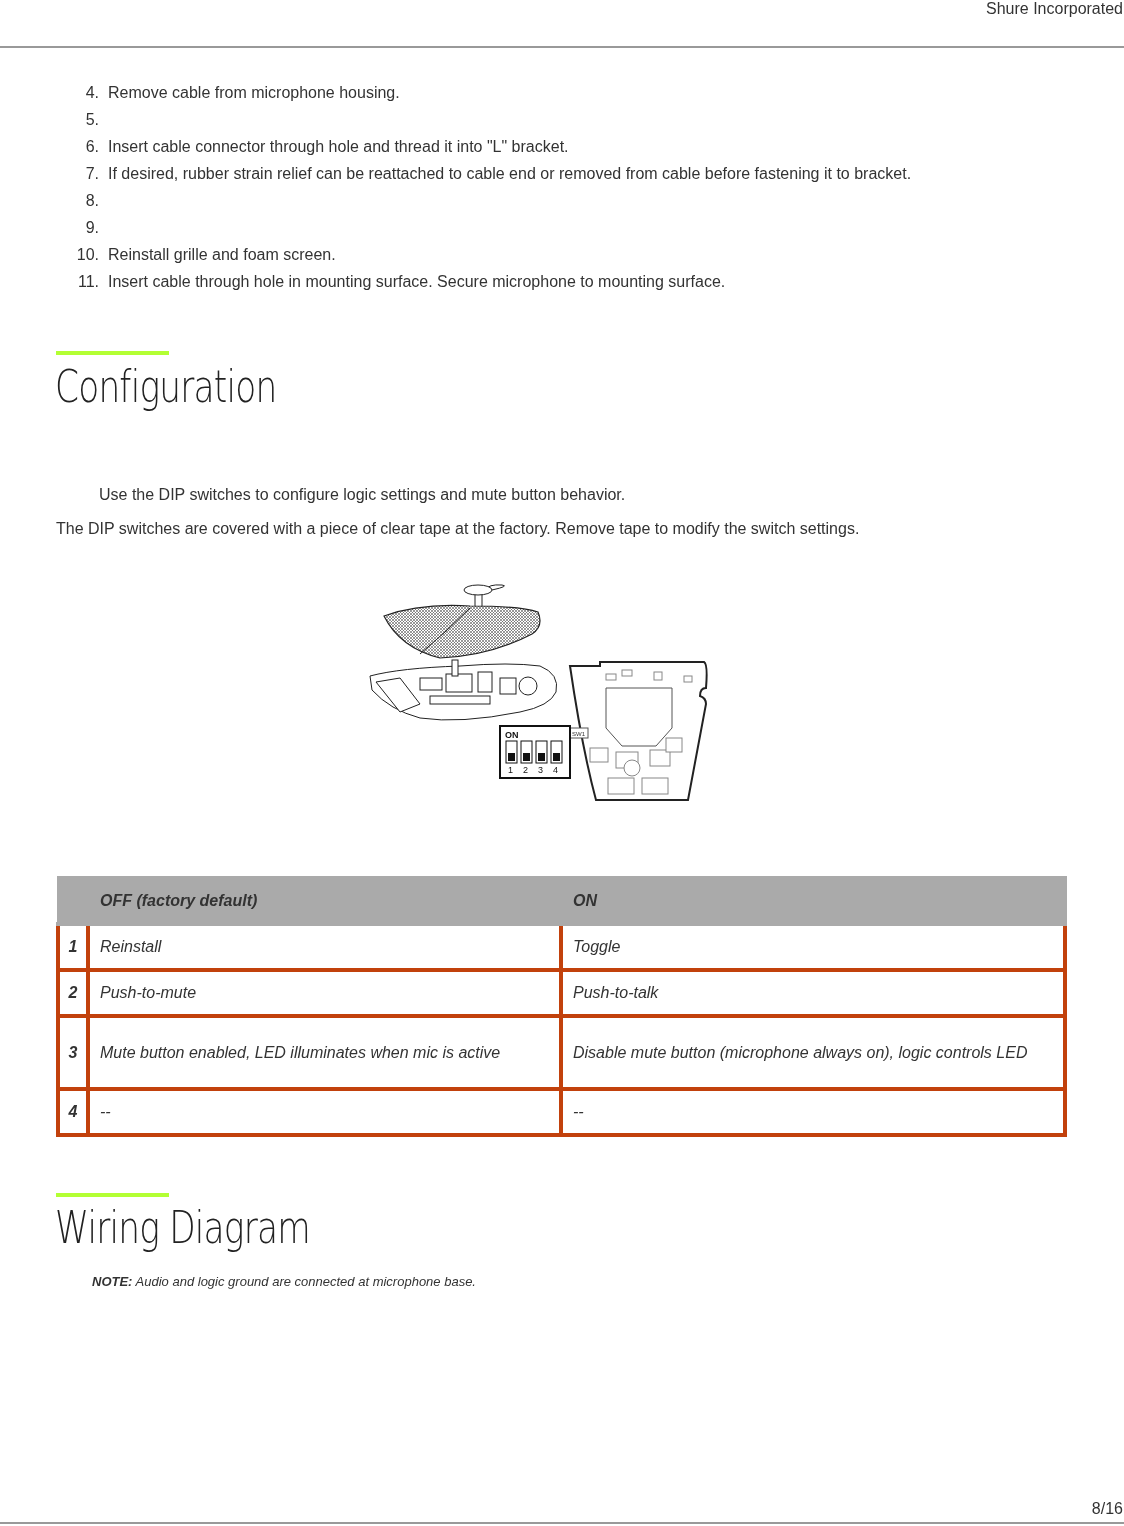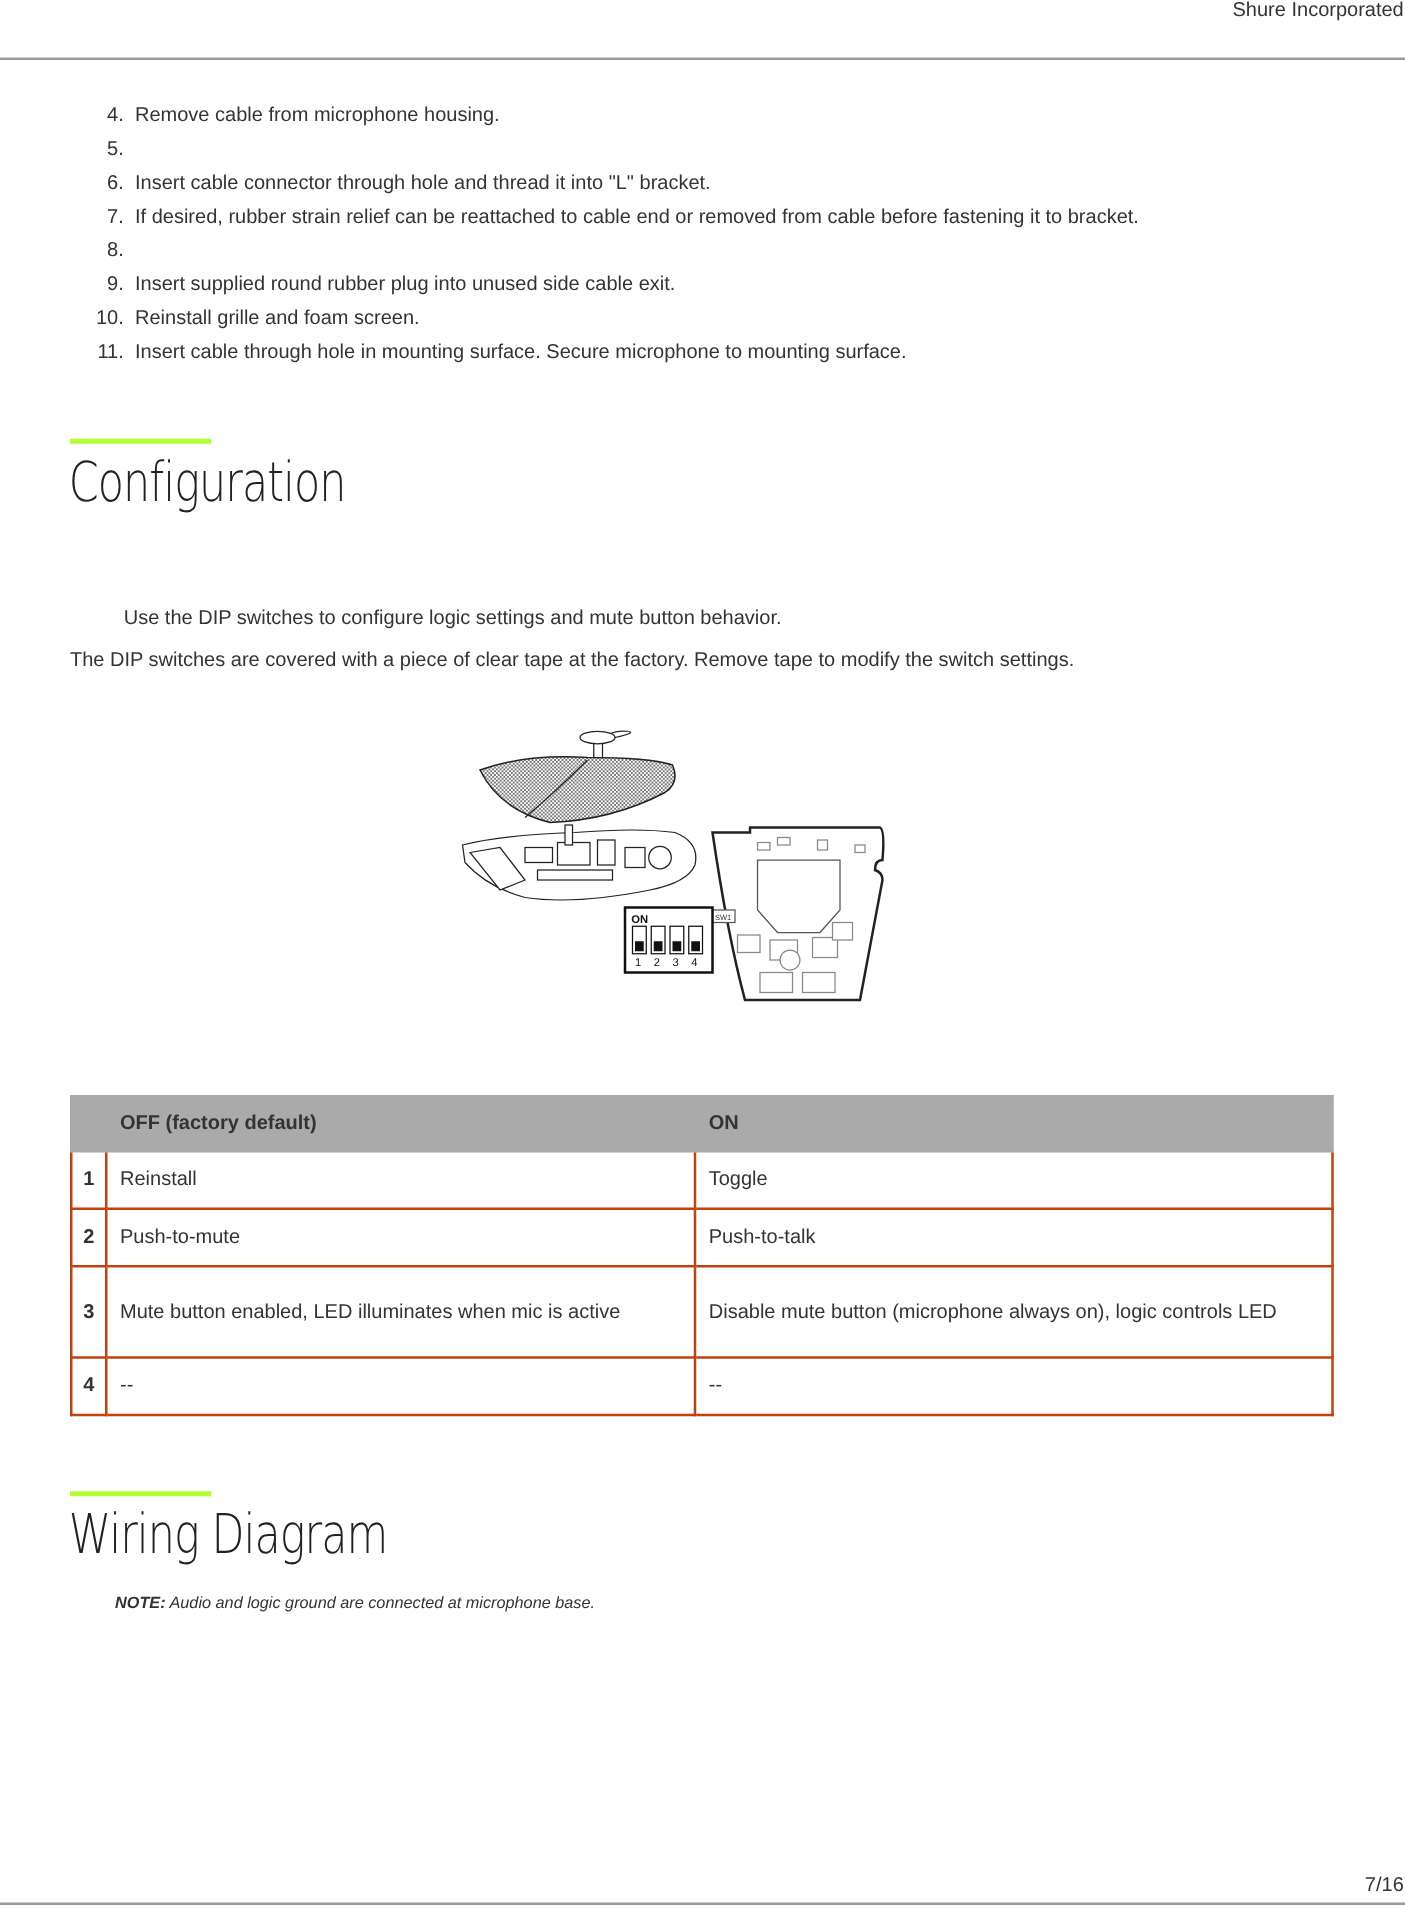--- a/index.html
+++ b/index.html
@@ -17,21 +17,21 @@
   .accent-bar { position: absolute; left: 56px; width: 113px; height: 4px; background: #b3ff33; }
   .section-title { position: absolute; left: 55px; font-family: "DejaVu Sans", sans-serif;
        font-weight: 200; font-size: 44px; color: #222; letter-spacing: -1px;
        transform: scaleX(0.78); transform-origin: left top; font-stretch: condensed; }
   .para { position: absolute; left: 56px; font-size: 16px; color: #333; }
 
   .figure { position: absolute; left: 360px; top: 578px; width: 360px; height: 230px; }
 
   table.dip { position: absolute; left: 56px; top: 876px; width: 1011px; border-collapse: collapse;
               font-size: 16px; color: #333; }
-  table.dip th, table.dip td { border: 2px solid #c2410c; text-align: left; padding: 0 10px; vertical-align: middle; }
+  table.dip th, table.dip td { border: 4px solid #c2410c; text-align: left; padding: 0 10px; vertical-align: middle; font-style: italic; }
   table.dip thead th { background: #aaaaaa; height: 42px; font-weight: bold; border-color: #aaaaaa; border-left: 1px solid #888; }
   table.dip thead th:first-child { border-left: 2px solid #aaaaaa; }
   table.dip td.idx { width: 10px; text-align: center; font-weight: bold; padding: 0 8px; }
   table.dip tbody tr { height: 46px; }
   table.dip tbody tr.tall { height: 73px; }
   table.dip td.off { width: 449px; }
   table.dip td { line-height: 26px; }
 
   .note { position: absolute; left: 56px; top: 1274px; font-size: 13px; font-style: italic; color: #333; margin-left: 36px; }
   .note b { font-weight: bold; }
@@ -56,21 +56,20 @@
     </li>
   <li>
       <span class="num">7.</span>
       <span>If desired, rubber strain relief can be reattached to cable end or removed from cable before fastening it to bracket.</span>
     </li>
   <li>
       <span class="num">8.</span>
     </li>
   <li>
       <span class="num">9.</span>
-      <span>Insert supplied round rubber plug into unused side cable exit.</span>
     </li>
   <li>
       <span class="num">10.</span>
       <span>Reinstall grille and foam screen.</span>
     </li>
   <li>
       <span class="num">11.</span>
       <span>Insert cable through hole in mounting surface. Secure microphone to mounting surface.</span>
     </li>
 </ol>
@@ -185,14 +184,14 @@
       <td>--</td>
     </tr>
   </tbody>
 </table>
 
 <div class="accent-bar" style="top:1193px;"></div>
 <div class="section-title" style="top:1202px;">Wiring Diagram</div>
 
 <div class="note"><b>NOTE:</b><span> Audio and logic ground are connected at microphone base.</span></div>
 
-<div class="footer-text">7/16</div>
+<div class="footer-text">8/16</div>
 <div class="footer-rule"></div>
 
 </body></html>

